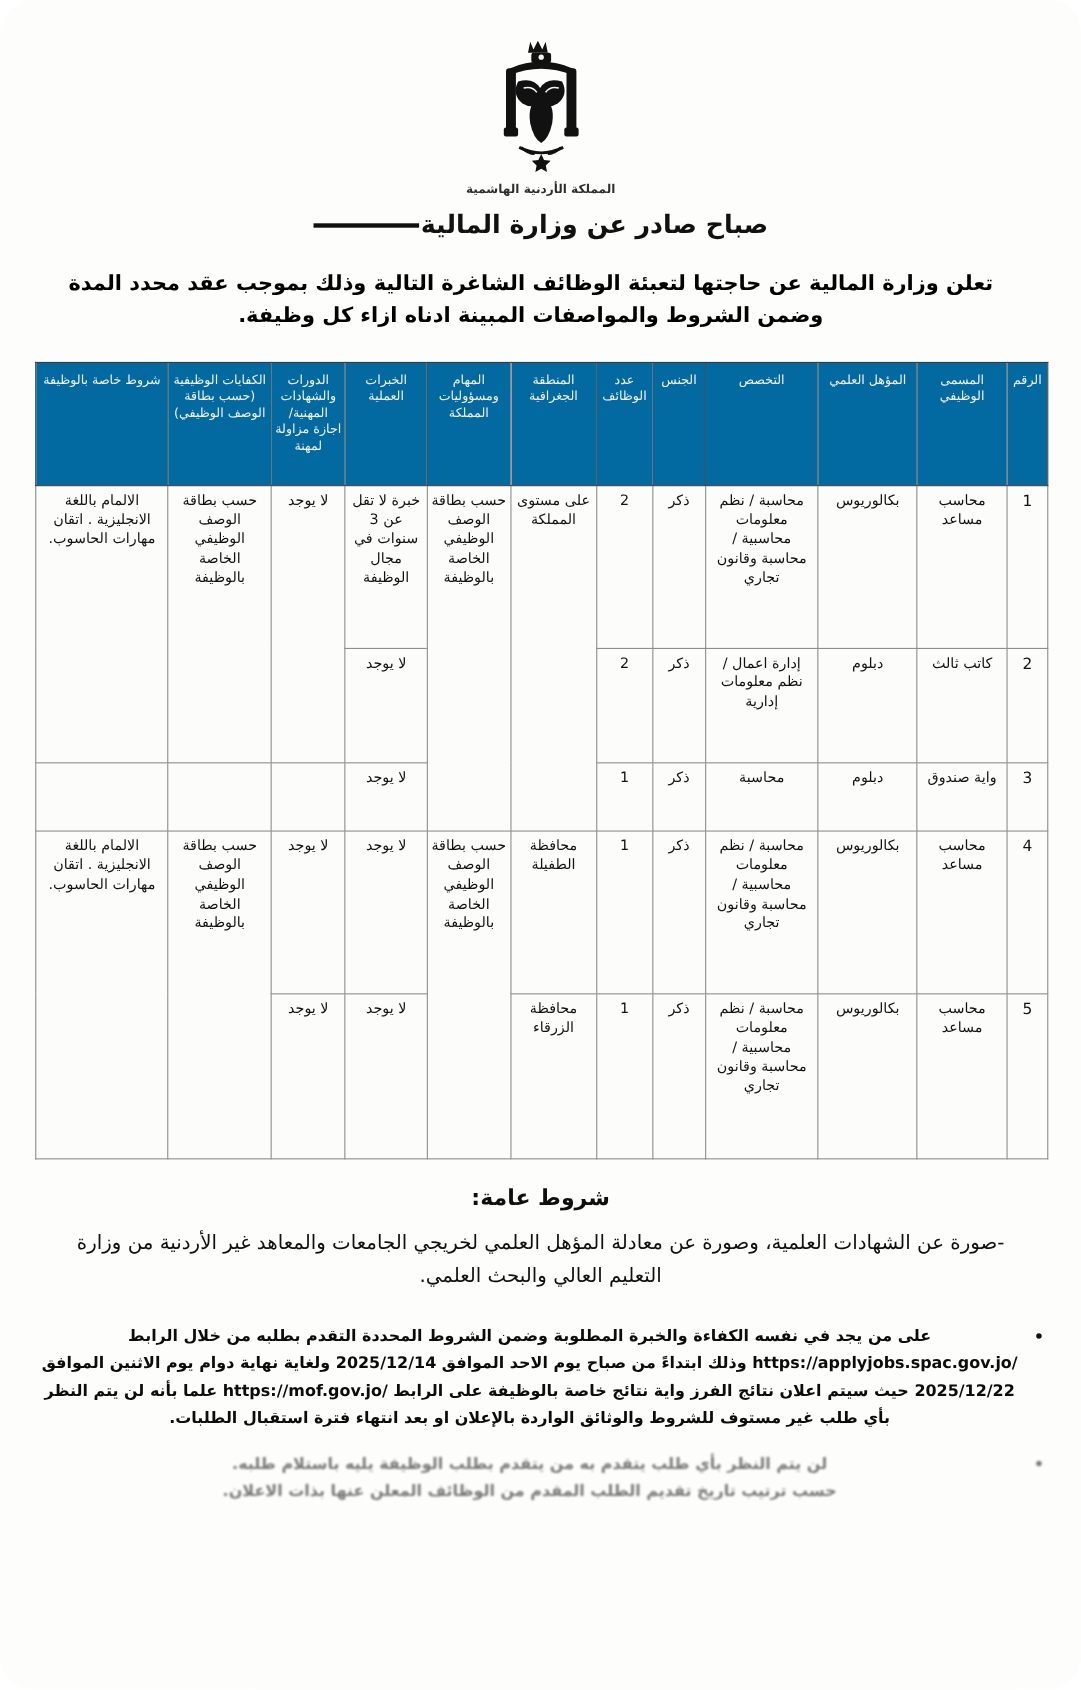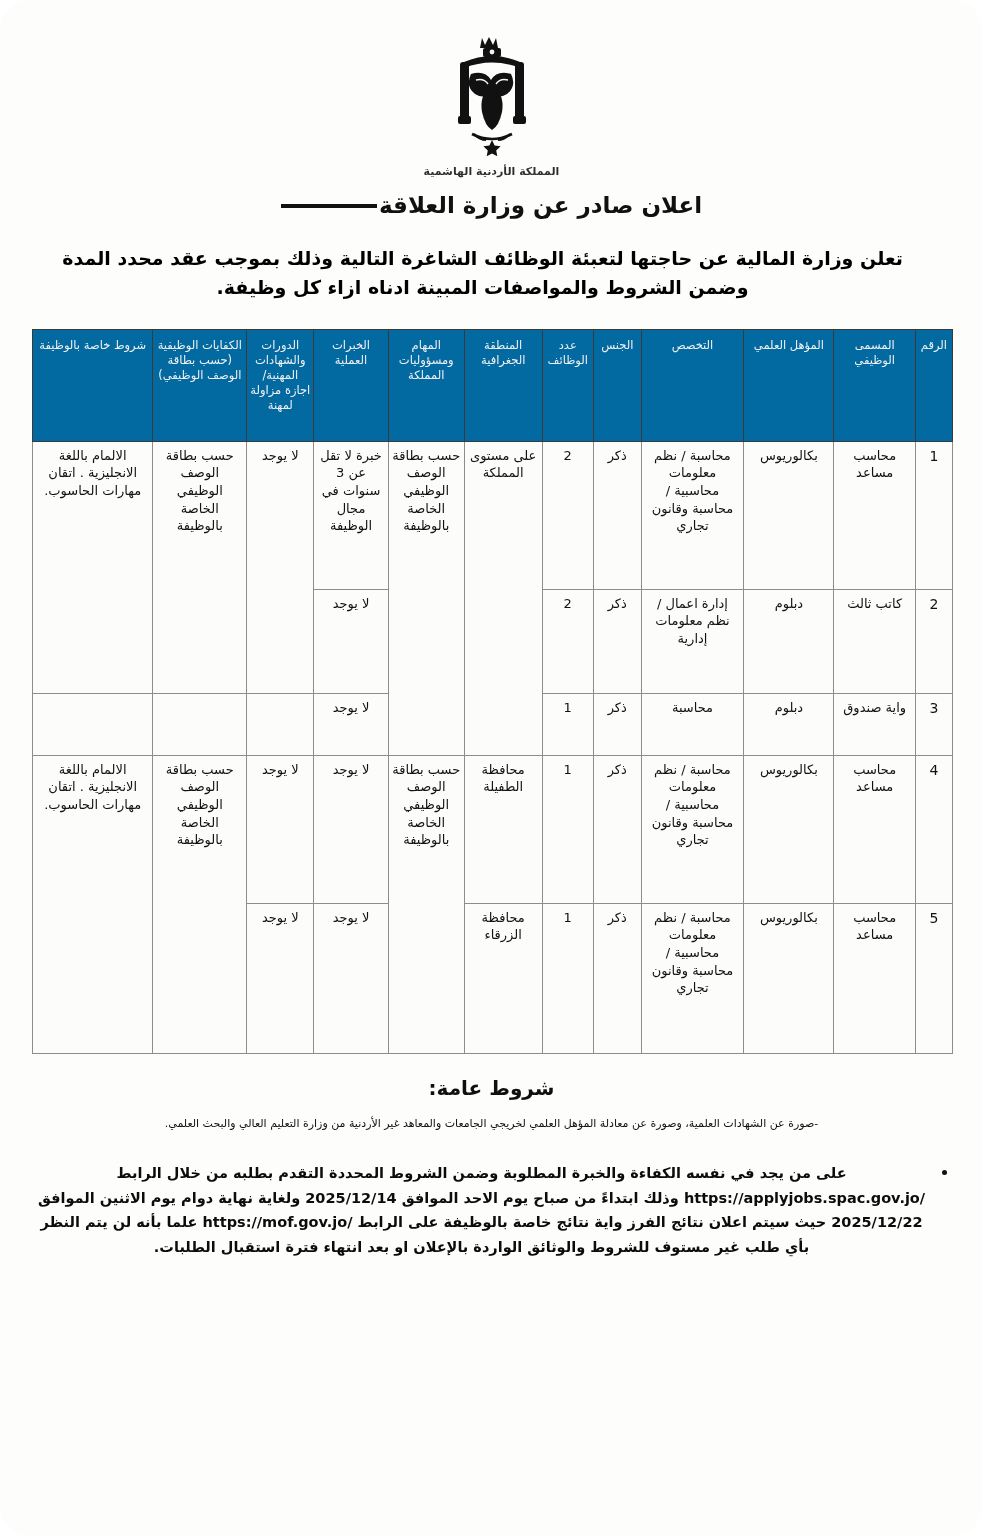--- a/index.html
+++ b/index.html
@@ -122,21 +122,21 @@
     color: #0f0f0f;
   }
   .cond-sub {
     text-align: center;
     font-size: 15px;
     font-weight: bold;
     margin-bottom: 16px;
     color: #0f0f0f;
   }
   .cond-para {
-    font-size: 11px;
+    font-size: 18px;
     line-height: 1.7;
     text-align: center;
     margin: 15px 10px 16px 10px;
     color: #101010;
   }
   ul.cond-bullets {
     list-style: none;
     margin: 27px 0 0 0;
     padding: 0;
   }
@@ -196,21 +196,21 @@
         <path d="M36 100 q6 6 12 6" stroke="#111" stroke-width="2" fill="none"></path>
         <path d="M72 100 q-6 6 -12 6" stroke="#111" stroke-width="2" fill="none"></path>
 
         <path d="M54 106 l2.6 5.4 6 .8 -4.4 4.2 1.1 5.9 -5.3 -2.9 -5.3 2.9 1.1 -5.9 -4.4 -4.2 6 -.8 z"></path>
       </g>
     </svg>
   </div>
   <div class="kingdom-caption">المملكة الأردنية الهاشمية</div>
 
   <div class="title-row">
-    <span class="title-text">اعلان صادر عن وزارة العلاقة</span><span class="title-rule"></span>
+    <span class="title-text">صباح صادر عن وزارة المالية</span><span class="title-rule"></span>
   </div>
 
   <div class="intro">تعلن وزارة المالية عن حاجتها لتعبئة الوظائف الشاغرة التالية وذلك بموجب عقد محدد المدة وضمن الشروط والمواصفات المبينة ادناه ازاء كل وظيفة.</div>
 
   <div class="table-wrap">
     <table class="jobs">
       <colgroup>
         <col style="width:4.2%">
           <col style="width:9.2%">
           <col style="width:10.2%">
@@ -319,16 +319,20 @@
         <span>على من يجد في نفسه الكفاءة والخبرة المطلوبة وضمن الشروط المحددة التقدم بطلبه من خلال الرابط</span>
         <span class="ltr">https://applyjobs.spac.gov.jo/</span>
         <span>وذلك ابتداءً من صباح يوم الاحد الموافق</span>
         <span class="ltr">2025/12/14</span>
         <span>ولغاية نهاية دوام يوم الاثنين الموافق</span>
         <span class="ltr">2025/12/22</span>
         <span>حيث سيتم اعلان نتائج الفرز واية نتائج خاصة بالوظيفة على الرابط</span>
         <span class="ltr">https://mof.gov.jo/</span>
         <span>علما بأنه لن يتم النظر بأي طلب غير مستوف للشروط والوثائق الواردة بالإعلان او بعد انتهاء فترة استقبال الطلبات.</span>
       </li>
+      <li class="faded">
+        <span>لن يتم النظر بأي طلب يتقدم به من يتقدم بطلب الوظيفة يليه باستلام طلبه.</span><br>
+        <span>حسب ترتيب تاريخ تقديم الطلب المقدم من الوظائف المعلن عنها بذات الاعلان.</span>
+      </li>
     </ul>
   </div>
 
 </div>
 
 </body></html>

